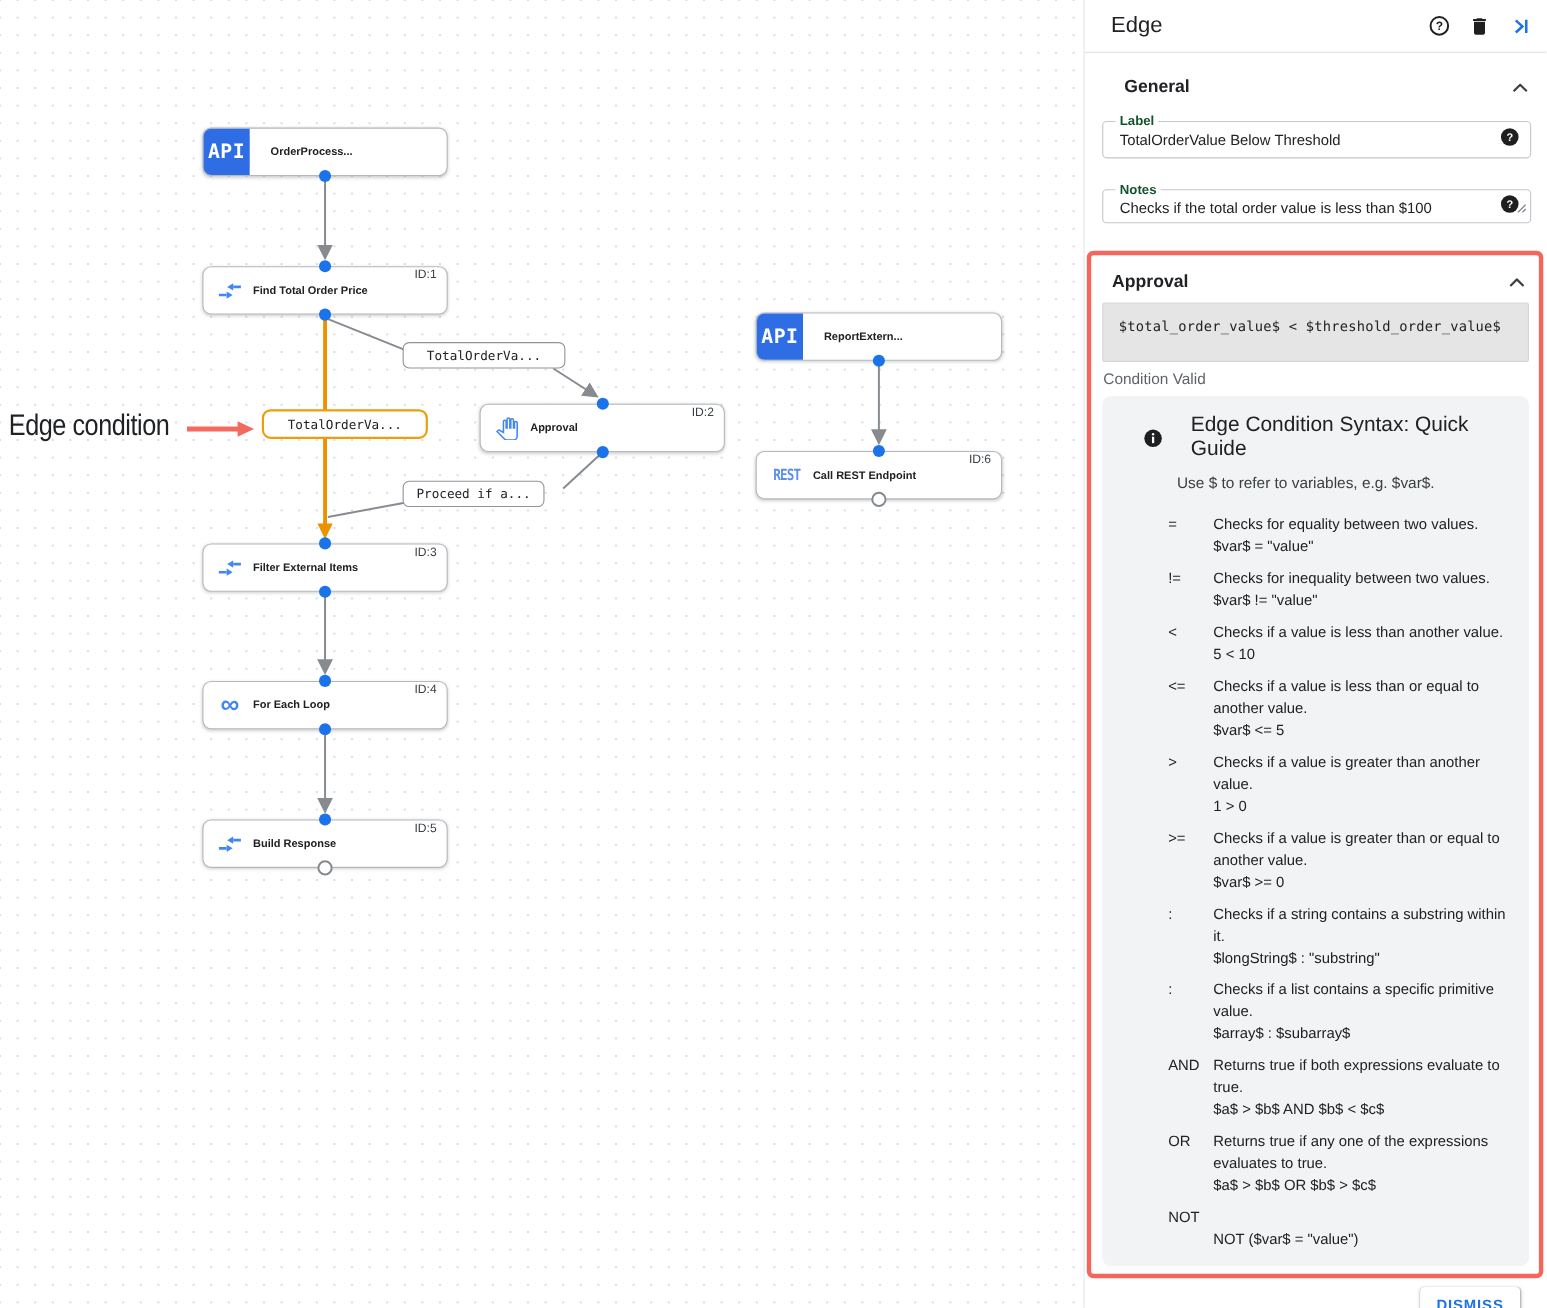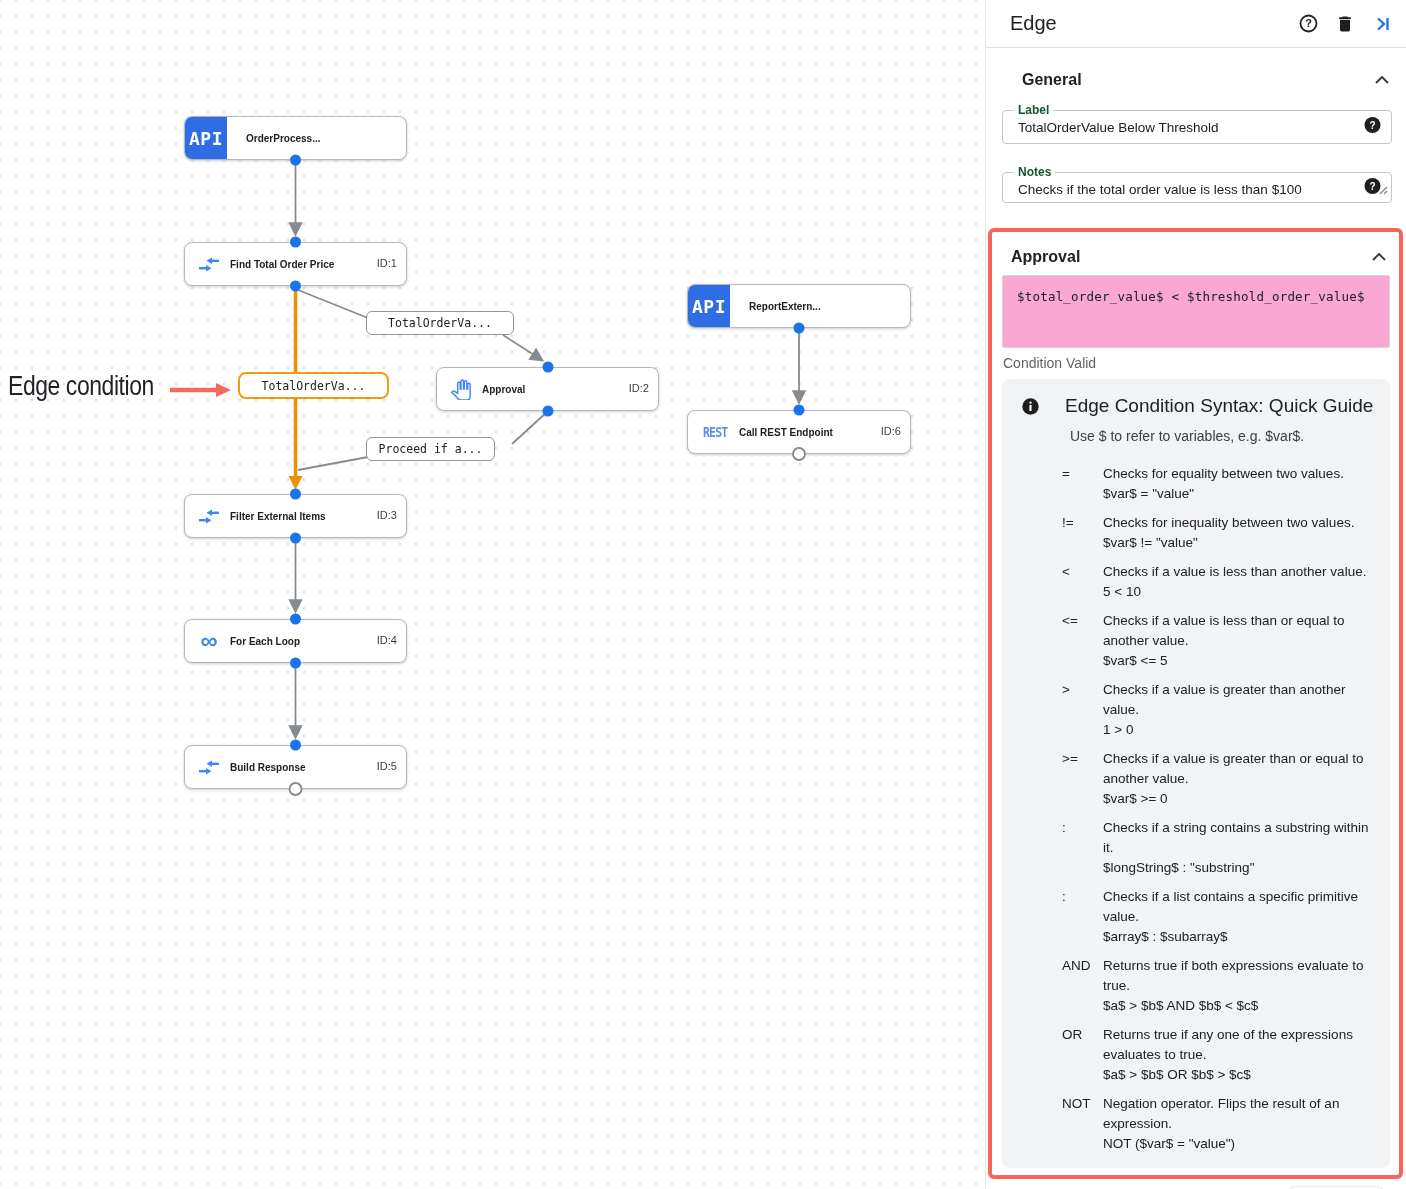--- a/index.html
+++ b/index.html
@@ -13,21 +13,21 @@
     background-image: radial-gradient(#d8dbdf 1.2px, transparent 1.3px);
     background-size:16px 16px; background-position:8px 8px; }
   #edge-svg, #port-svg { position:absolute; left:0; top:0; width:985px; height:1189px; }
   #edge-svg { z-index:1; }
   #port-svg { z-index:6; pointer-events:none; }
 
   .node { position:absolute; height:44px; background:#fff; border:1px solid #b4b8bd;
     border-radius:8px; box-shadow:0 1px 3px rgba(60,64,67,.25); display:flex;
     align-items:center; z-index:3; }
   .node-title { font-size:10px; font-weight:bold; color:#202124; white-space:nowrap; }
-  .node-id { position:absolute; top:14px; right:9px; font-size:11px; color:#3c4043; }
+  .node-id { position:absolute; top:1px; right:9px; font-size:11px; color:#3c4043; }
   .node-ico { width:22px; margin:0 10px 0 13px; display:flex; align-items:center; justify-content:center; }
   .api-badge { width:42px; align-self:stretch; background:#2e6de4; border-radius:7px 0 0 7px;
     display:flex; align-items:center; justify-content:center; color:#fff;
     font-family:"DejaVu Sans Mono", monospace; font-weight:bold; font-size:18px; letter-spacing:.5px; }
   .api-badge + .node-title { margin-left:19px; }
   .rest-ico { font-family:"DejaVu Sans Mono", monospace; font-weight:bold; font-size:14px;
     color:#5b8def; letter-spacing:-1px; transform:scaleX(.82); transform-origin:left center; }
   .loop-ico { font-size:24px; font-weight:bold; color:#4285f4; line-height:20px; }
 
   .edge-label { position:absolute; height:24px; background:#fff; border:1.5px solid #8f949a;
@@ -57,27 +57,27 @@
     font-size:12px; font-weight:bold; color:#14532d; }
   .field .fvalue { display:block; width:100%; border:none; outline:none; background:transparent;
     font-family:"Liberation Sans", sans-serif; font-size:13.5px; color:#202124;
     padding:9px 44px 8px 15px; resize:none; }
   .q-ico { position:absolute; right:10px; top:50%; transform:translateY(-50%); }
   .resize-ico { position:absolute; right:3px; bottom:3px; }
 
   #cond-wrap { margin:25px 3px 0 2px; border:4px solid #f4665c; border-radius:6px;
     padding:0 9px 7px 10px; }
   .cond-head { display:flex; justify-content:space-between; align-items:center; margin:16px 4px 0 9px; }
-  #cond-box { margin-top:9px; border:1px solid #d5d7da; border-radius:2px; height:73px;
+  #cond-box { margin-top:9px; border:1px solid #d5d7da; border-radius:2px; height:54px;
     padding:13px 14px; font-family:"DejaVu Sans Mono", monospace; font-size:12.5px;
-    letter-spacing:.2px; color:#202124; background:#f9a8d4; }
+    letter-spacing:.2px; color:#202124; background:#e5e5e5; }
   #cond-status { margin:7px 0 0 1px; font-size:14px; color:#5f6368; }
 
   #guide { margin-top:8px; background:#f1f3f4; border-radius:8px; padding:16px 8px 14px 0; }
-  .guide-title-row { display:flex; align-items:center; padding-left:20px; }
+  .guide-title-row { display:flex; align-items:center; padding-left:38px; }
   .guide-title { font-size:19px; color:#202124; margin-left:26px; }
   .guide-sub { margin:11px 0 0 68px; font-size:14px; color:#3c4043; }
   .guide-rows { margin:20px 6px 0 60px; }
   .guide-row { display:grid; grid-template-columns:41px 1fr; margin-bottom:9px;
     font-size:13.5px; line-height:20px; color:#202124; }
   .guide-row .op { color:#202124; }
 
   #panel-footer { position:relative; height:70px; }
   #dismiss-btn { position:absolute; top:8px; right:24px; background:#fff; border:none;
     border-radius:4px; box-shadow:0 1px 3px rgba(0,0,0,.3), 0 0 1px rgba(0,0,0,.2);
@@ -344,21 +344,21 @@
           <div class="guide-row">
               <span class="op">AND</span>
               <span><span>Returns true if both expressions evaluate to true.</span><br><span>$a$ &gt; $b$ AND $b$ &lt; $c$</span></span>
             </div>
           <div class="guide-row">
               <span class="op">OR</span>
               <span><span>Returns true if any one of the expressions evaluates to true.</span><br><span>$a$ &gt; $b$ OR $b$ &gt; $c$</span></span>
             </div>
           <div class="guide-row" style="margin-bottom:0">
               <span class="op">NOT</span>
-              <span><span>Negation operator. Flips the result of an expression.</span><br><span>NOT ($var$ = "value")</span></span>
+              <span><br><span>NOT ($var$ = "value")</span></span>
             </div>
         </div>
       </div>
     </div>
 
     <div id="panel-footer">
 
       <button id="dismiss-btn">DISMISS</button>
     </div>
   </div>

